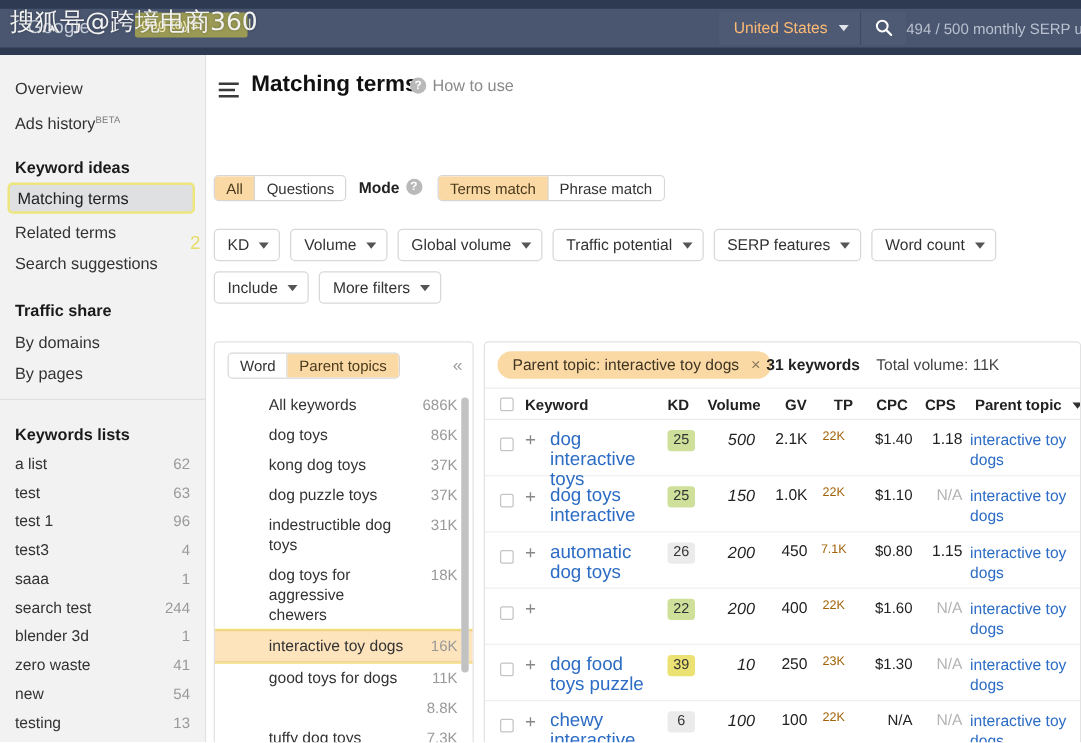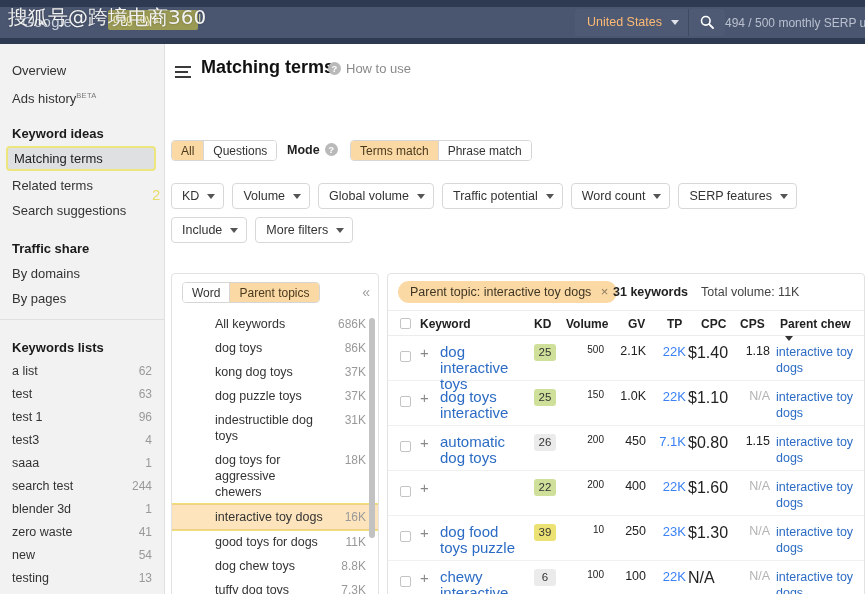--- a/index.html
+++ b/index.html
@@ -202,24 +202,24 @@
     position:absolute; left:32px; top:8px; color:#888; font-size:15px; font-weight:300;
   }
   .trow .c-kw {
     position:absolute; left:52px; top:8px; width: 85px;
     font-size:15px; color:#2c6cc4; line-height:16px;
   }
   .trow .c-kd {
     position:absolute; left:146px; top:8px; width:22px; height:17px; line-height:17px;
     text-align:center; font-size:11.5px; border-radius:3px; color:#333;
   }
-  .trow .c-vol { position:absolute; left:168px; top:8px; width:48px; text-align:right; font-size:10px; color:#222; }
+  .trow .c-vol { position:absolute; left:168px; top:8px; width:48px; text-align:right; font-size:13px; color:#222;font-style:italic; }
   .trow .c-gv  { position:absolute; left:218px; top:8px; width:40px; text-align:right; font-size:12.5px; color:#222; }
-  .trow .c-tp  { position:absolute; left:260px; top:8px; width:38px; text-align:right; font-size:13px; color:#3b82f6; }
-  .trow .c-cpc { position:absolute; left:300px; top:8px; width:42px; text-align:left; font-size:16px; color:#222; }
+  .trow .c-tp  { position:absolute; left:260px; top:8px; width:38px; text-align:center; font-size:10px; color:#a16207; }
+  .trow .c-cpc { position:absolute; left:300px; top:8px; width:42px; text-align:right; font-size:12px; color:#222; }
   .trow .c-cps { position:absolute; left:344px; top:8px; width:38px; text-align:right; font-size:12.5px; color:#222; }
   .trow .c-cps.na { color:#b3b3b3; }
   .trow .c-pt  { position:absolute; left:388px; top:8px; width:84px; font-size:12.5px; color:#2c6cc4; line-height:16px; }
 
   
   .anno { position:absolute; font-size:15px; color:#e8dc6a; font-weight:normal; }
 
   
   .wm-top {
     position:absolute; left:8px; top:4px;
@@ -340,24 +340,24 @@
         </div><div class="fbtn">
           <span>Volume</span>
           <span class="tri"></span>
         </div><div class="fbtn">
           <span>Global volume</span>
           <span class="tri"></span>
         </div><div class="fbtn">
           <span>Traffic potential</span>
           <span class="tri"></span>
         </div><div class="fbtn">
+          <span>SERP features</span>
+          <span class="tri"></span>
+        </div><div class="fbtn">
           <span>Word count</span>
-          <span class="tri"></span>
-        </div><div class="fbtn">
-          <span>SERP features</span>
           <span class="tri"></span>
         </div><div class="fbtn">
           <span>Include</span>
           <span class="tri"></span>
         </div><div class="fbtn" style="display: inline-flex; margin-top: 0px;">
           <span>More filters</span>
           <span class="tri"></span>
         </div></div>
 
     <div class="panel-terms">
@@ -393,21 +393,20 @@
           </div>
           <div class="term-row sel">
             <span class="tname">interactive toy dogs</span>
             <span class="tcnt">16K</span>
           </div>
           <div class="term-row">
             <span class="tname">good toys for dogs</span>
             <span class="tcnt">11K</span>
           </div>
           <div class="term-row">
-            <span class="tname">dog chew toys</span>
             <span class="tcnt">8.8K</span>
           </div>
           <div class="term-row">
             <span class="tname">tuffy dog toys</span>
             <span class="tcnt">7.3K</span>
           </div>
           <div class="term-row">
             <span class="tname">best dog toys for chewers</span>
             <span class="tcnt">7.1K</span>
           </div>
@@ -431,21 +430,21 @@
       <div class="thead">
         <span class="th" style="left:12px; top:7px;"><span class="cbx"></span></span>
         <span class="th" style="left:32px;">Keyword</span>
         <span class="th" style="left:146px;">KD</span>
         <span class="th" style="left:178px;">Volume</span>
         <span class="th" style="left:240px;">GV</span>
         <span class="th" style="left:279px;">TP</span>
         <span class="th" style="left:313px;">CPC</span>
         <span class="th" style="left:352px;">CPS</span>
         <span class="th" style="left:392px;">
-          <span>Parent chew</span>
+          <span>Parent topic</span>
           <span style="display:inline-block;width:0;height:0;border-left:4px solid transparent;border-right:4px solid transparent;border-top:5px solid #333;margin-left:5px;position:relative;top:-1px;"></span>
         </span>
       </div>
 
       <div class="tbody" id="table-body">
           <div class="trow">
             <span class="c-cbx"><span class="cbx"></span></span>
             <span class="c-plus">+</span>
             <span class="c-kw">dog interactive toys</span>
             <span class="c-kd" style="background: rgb(207, 224, 154);">25</span>

